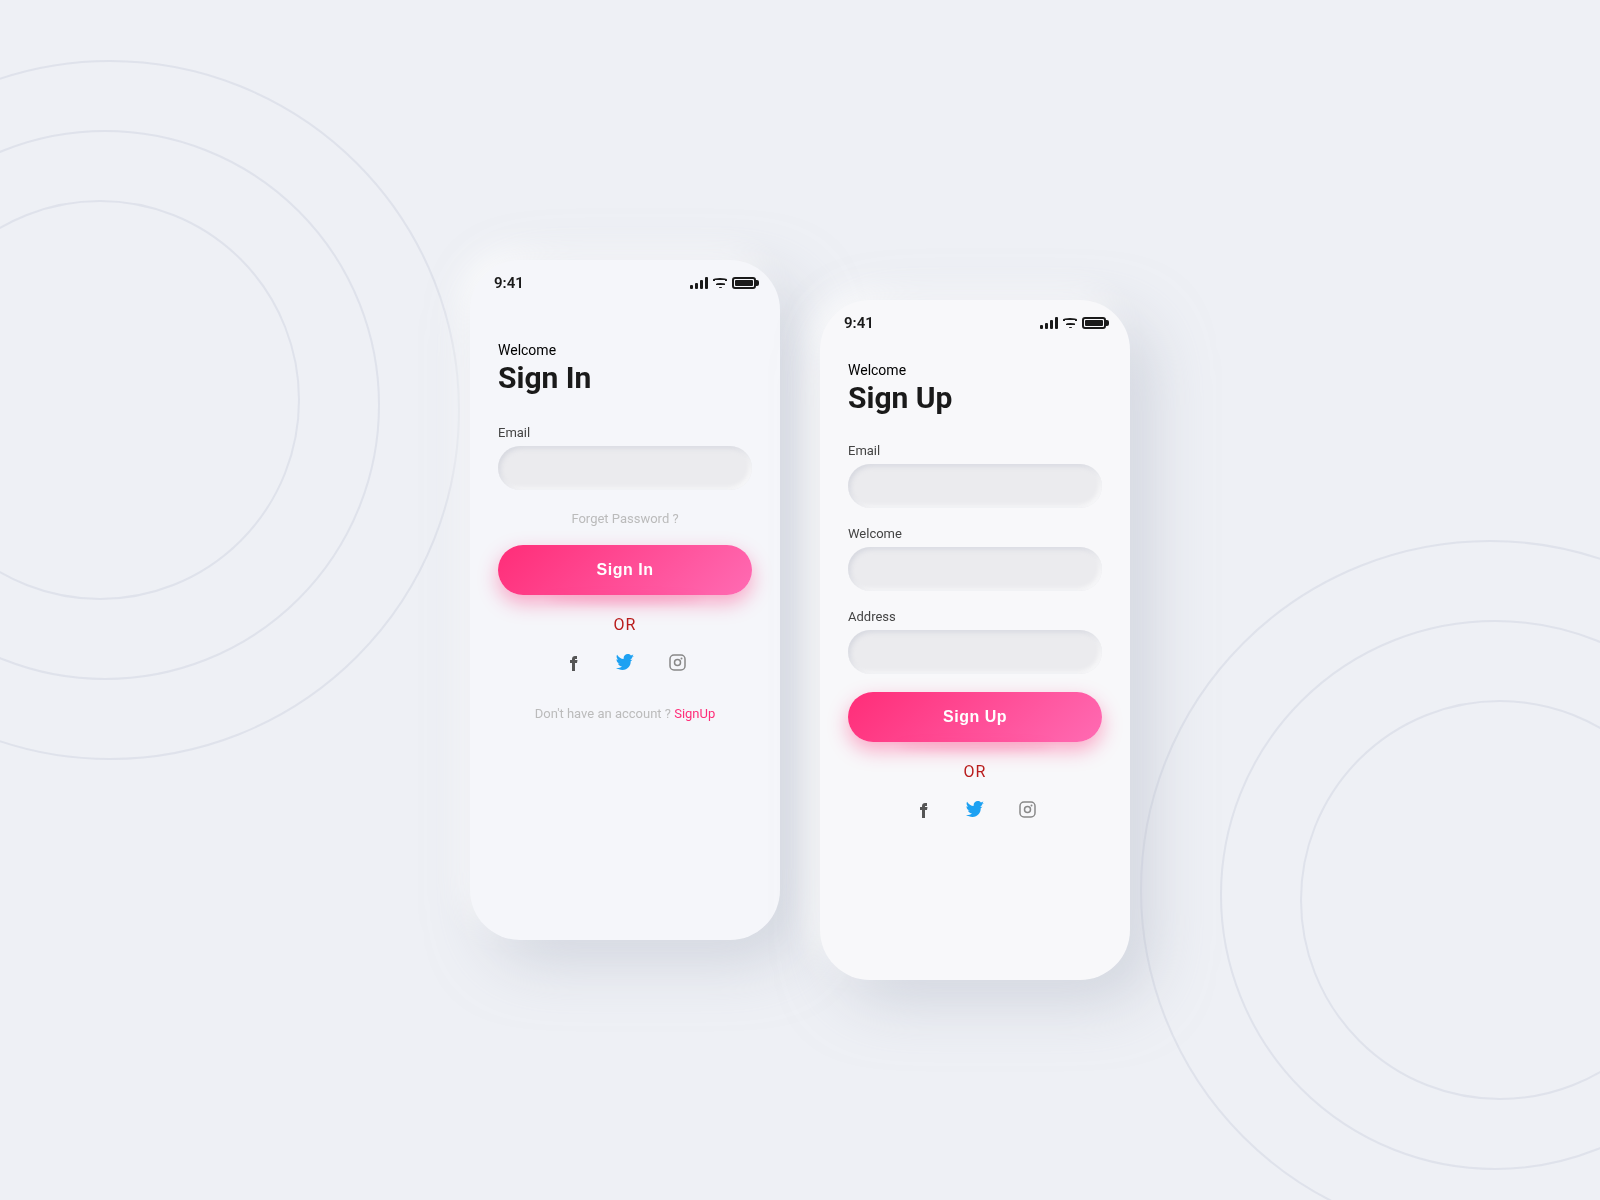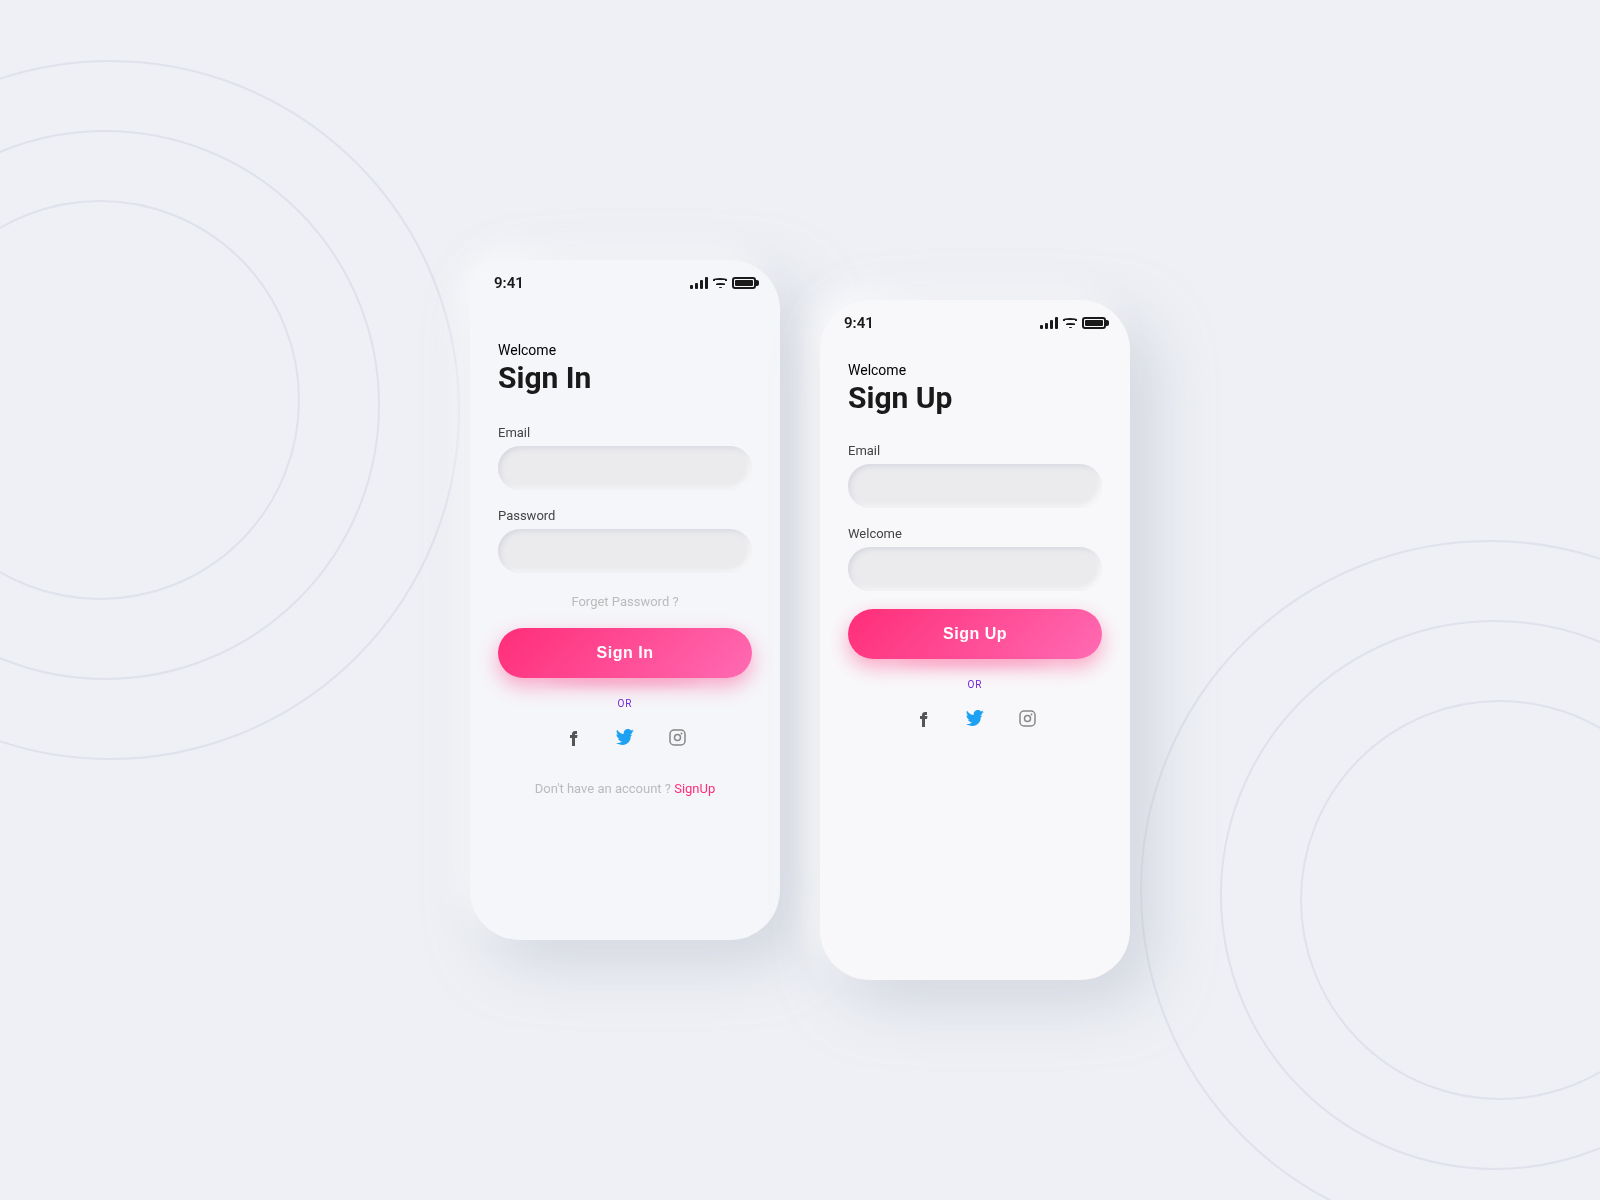--- a/index.html
+++ b/index.html
@@ -220,22 +220,22 @@
       font-size: 16px;
       font-weight: 600;
       cursor: pointer;
       box-shadow: 0 8px 20px rgba(255, 45, 120, 0.4);
       letter-spacing: 0.5px;
     }
 
     .or-divider {
       text-align: center;
       margin: 12px 0;
-      font-size: 10px;
-      color: #6d28d9;
+      font-size: 16px;
+      color: #b91c1c;
       text-transform: uppercase;
       letter-spacing: 1px;
     }
 
     .social-icons {
       display: flex;
       justify-content: center;
       gap: 20px;
       margin: 8px 0;
     }
@@ -321,24 +321,20 @@
         <div class="title-text">Sign In</div>
       </div>
 
       
       <div class="field-group">
         <div class="field-label">Email</div>
         <input class="field-input" type="email" style="">
       </div>
 
       
-      <div class="field-group">
-        <div class="field-label">Password</div>
-        <input class="field-input" type="password" style="">
-      </div>
 
       
       <div class="forget-password">
         <span>Forget Password ?</span>
       </div>
 
       
       <button class="btn-primary">Sign In</button>
       <div class="btn-reflection"></div>
 
@@ -408,20 +404,24 @@
         <input class="field-input" type="email" style="">
       </div>
 
       
       <div class="field-group">
         <div class="field-label">Welcome</div>
         <input class="field-input" type="tel" style="">
       </div>
 
       
+      <div class="field-group">
+        <div class="field-label">Address</div>
+        <input class="field-input" type="text" style="">
+      </div>
 
       
       <button class="btn-primary">Sign Up</button>
       <div class="btn-reflection"></div>
 
       
       <div class="or-divider">OR</div>
 
       
       <div class="social-icons">

